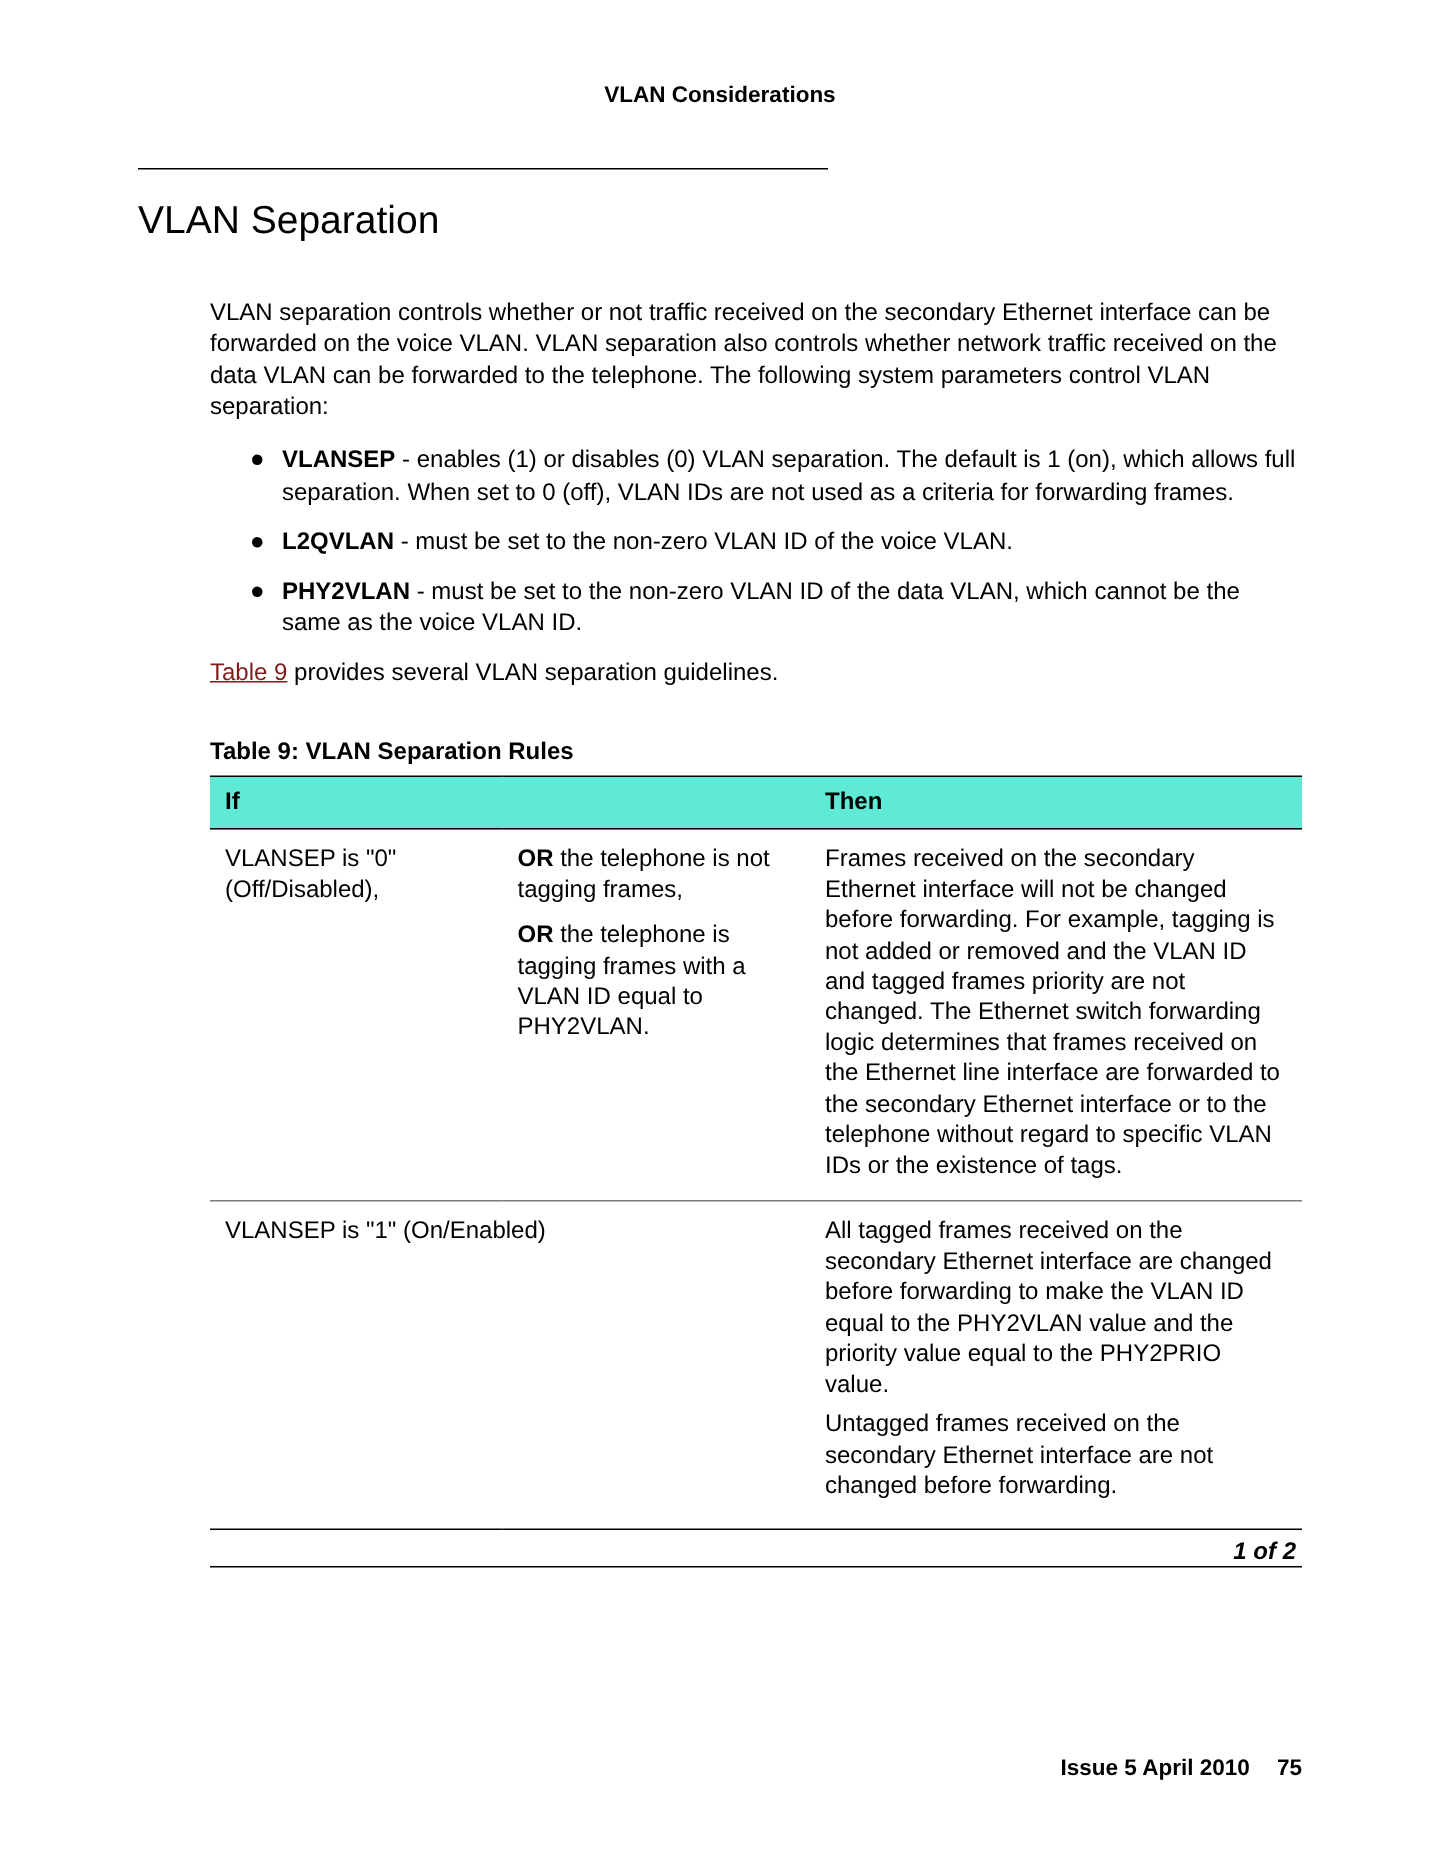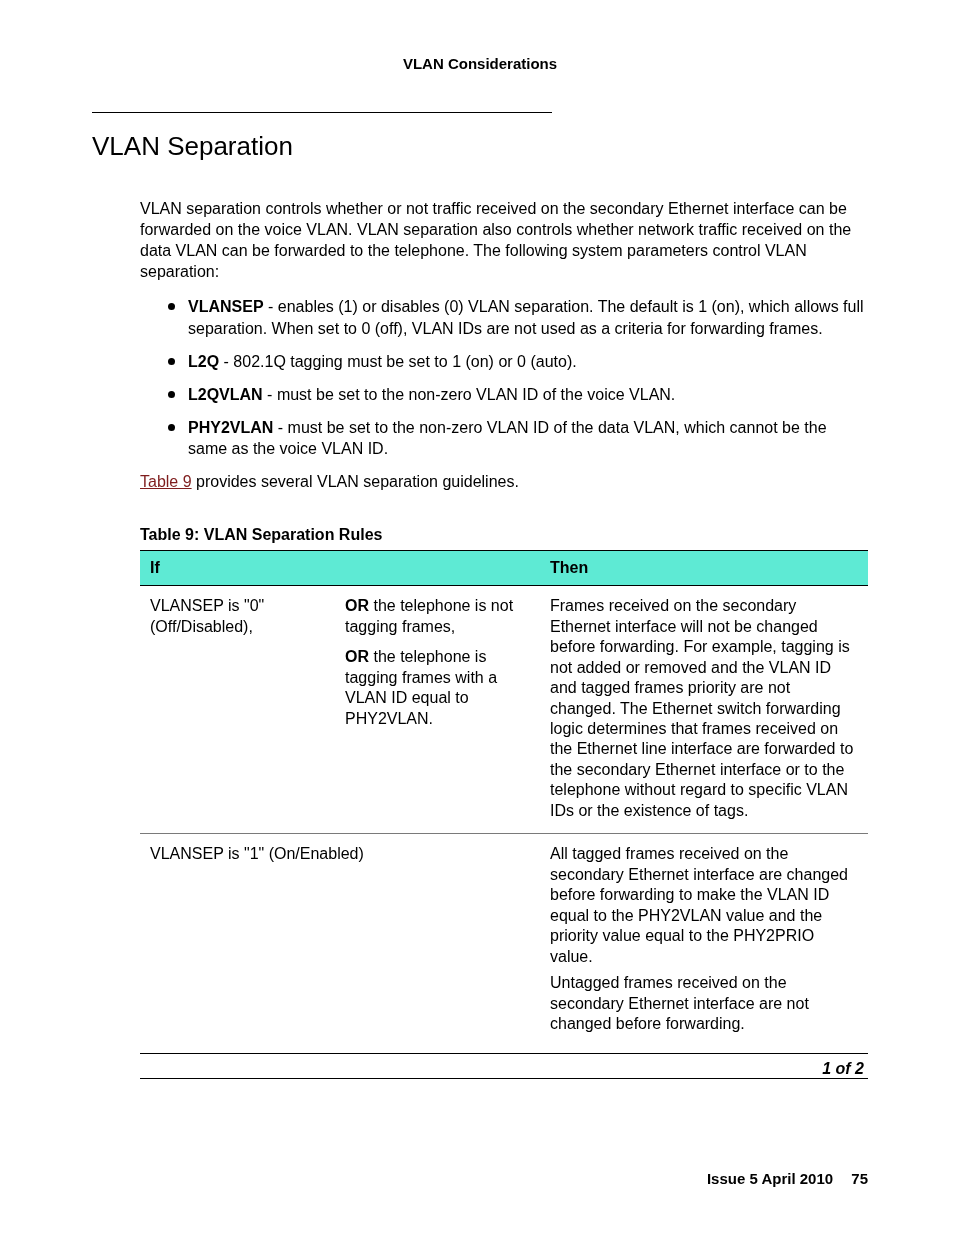--- a/index.html
+++ b/index.html
@@ -123,23 +123,20 @@
 
   <div class="body-block">
 
     <p class="intro">VLAN separation controls whether or not traffic received on the secondary Ethernet interface can be forwarded on the voice VLAN. VLAN separation also controls whether network traffic received on the data VLAN can be forwarded to the telephone. The following system parameters control VLAN separation:</p>
 
     <ul class="params">
       <li>
         <span class="bold">VLANSEP</span><span> - enables (1) or disables (0) VLAN separation. The default is 1 (on), which allows full separation. When set to 0 (off), VLAN IDs are not used as a criteria for forwarding frames.</span>
       </li>
       <li>
-        <span class="bold">L2Q</span><span> - 802.1Q tagging must be set to 1 (on) or 0 (auto).</span>
-      </li>
-      <li>
         <span class="bold">L2QVLAN</span><span> - must be set to the non-zero VLAN ID of the voice VLAN.</span>
       </li>
       <li>
         <span class="bold">PHY2VLAN</span><span> - must be set to the non-zero VLAN ID of the data VLAN, which cannot be the same as the voice VLAN ID.</span>
       </li>
     </ul>
 
     <p class="intro">
       <a class="xref">Table 9</a><span> provides several VLAN separation guidelines.</span>
     </p>

